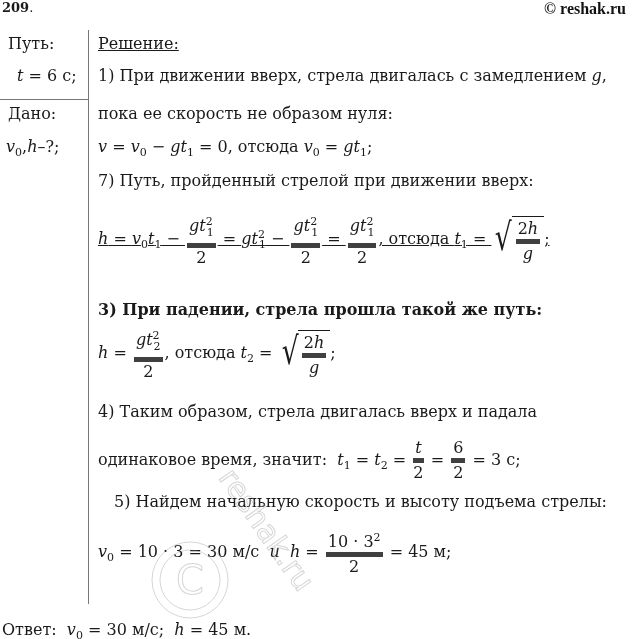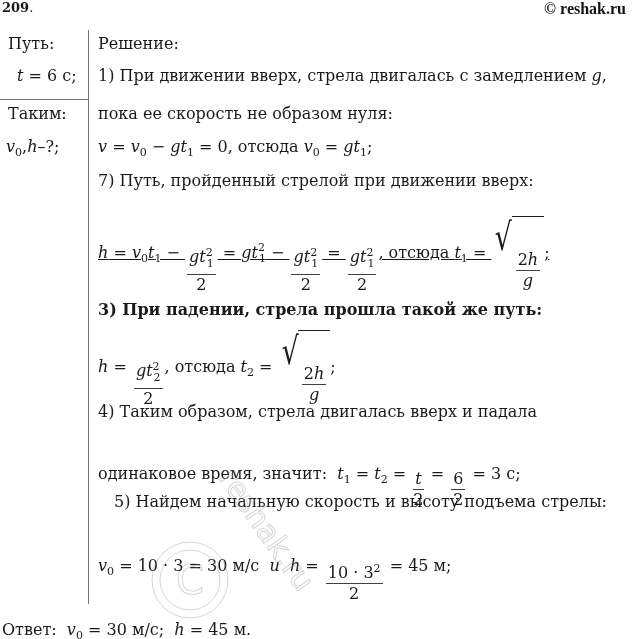--- a/index.html
+++ b/index.html
@@ -28,21 +28,21 @@
   .t {
     position: absolute; font-size: 16px; white-space: nowrap; line-height: 20px;
     font-family: "DejaVu Serif", serif;
   }
   .i { font-style: italic; }
   sub, sup { font-size: 11px; }
   .frac {
     display: inline-flex; flex-direction: column; align-items: center;
     vertical-align: middle; margin: 0 2px;
   }
-  .frac .n { border-bottom: 1px solid #404040; padding: 0 2px; line-height: 20px; margin-top: 31px; }
+  .frac .n { border-bottom: 5px solid #404040; padding: 0 2px; line-height: 20px; }
   .frac .d { line-height: 20px; }
   .sqrt {
     display: inline-flex; align-items: stretch; vertical-align: middle;
   }
   .sqrt .rad {
     font-size: 38px; line-height: 42px; transform: scaleX(0.7); margin-right: -4px;
   }
   .sqrt .body { border-top: 1px solid #1a1a1a; padding: 2px 2px 0 2px; }
   .wm {
     position: absolute; left: 140px; top: 470px; width: 200px; height: 160px;
@@ -53,24 +53,24 @@
 <body>
 
 <div class="num"><span>209</span><span class="dot">.</span></div>
 <div class="copyright">© reshak.ru</div>
 
 <div class="vline"></div>
 <div class="hline"></div>
 
 <div class="t" style="left:8px; top:34px;">Путь:</div>
 <div class="t" style="left:17px; top:66px;"><span class="i">t</span> = 6 с;</div>
-<div class="t" style="left:8px; top:104px;">Таким:</div>
+<div class="t" style="left:8px; top:104px;">Дано:</div>
 <div class="t" style="left:6px; top:137px;"><span class="i">v</span><sub>0</sub>,<span class="i">h</span>–?;</div>
 
-<div class="t" style="left:98px; top:34px;">Решение:</div>
+<div class="t" style="left:98px; top:34px;text-decoration:underline;">Решение:</div>
 <div class="t" style="left:98px; top:66px;">1) При движении вверх, стрела двигалась с замедлением <span class="i">g</span>,</div>
 <div class="t" style="left:98px; top:104px;">пока ее скорость не образом нуля:</div>
 <div class="t" style="left:98px; top:137px;"><span class="i">v</span> = <span class="i">v</span><sub>0</sub> − <span class="i">gt</span><sub>1</sub> = 0, отсюда <span class="i">v</span><sub>0</sub> = <span class="i">gt</span><sub>1</sub>;</div>
 <div class="t" style="left:98px; top:171px;">7) Путь, пройденный стрелой при движении вверх:</div>
 
 <div class="t" style="left:98px; top:212px; line-height:44px;text-decoration:underline;">
   <span class="i">h</span> = <span class="i">v</span><sub>0</sub><span class="i">t</span><sub>1</sub> −
   <span class="frac">
       <span class="n"><span class="i">gt</span><sup>2</sup><sub style="margin-left:-6px">1</sub></span>
       <span class="d">2</span>

